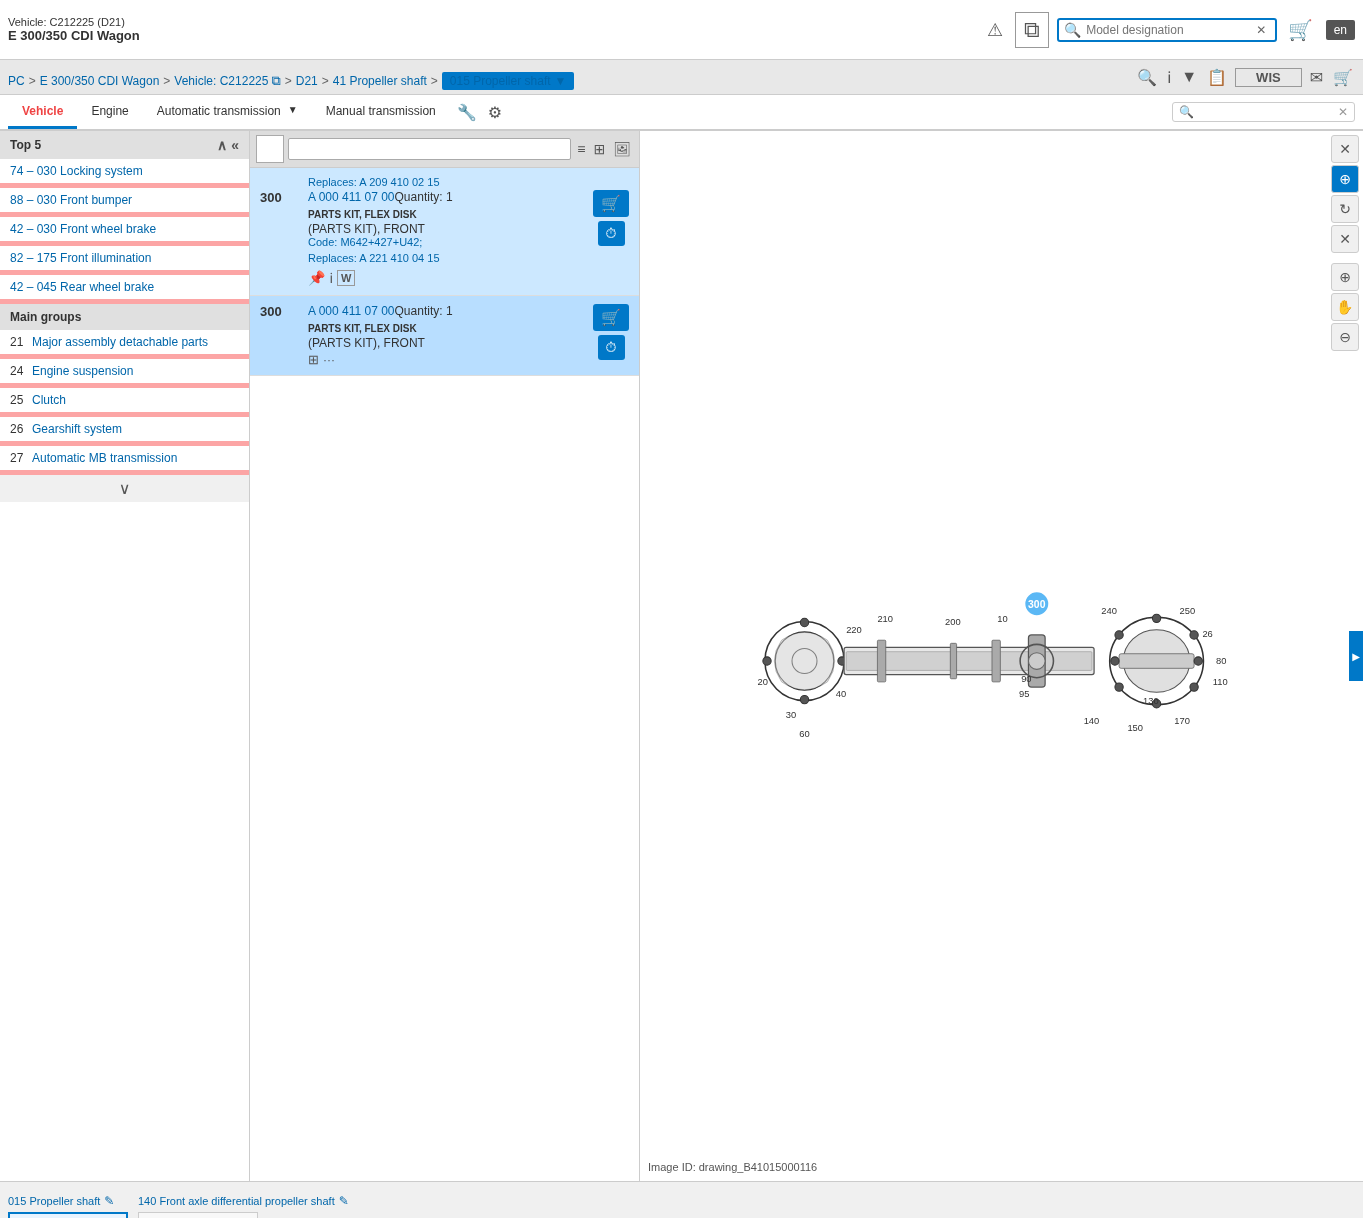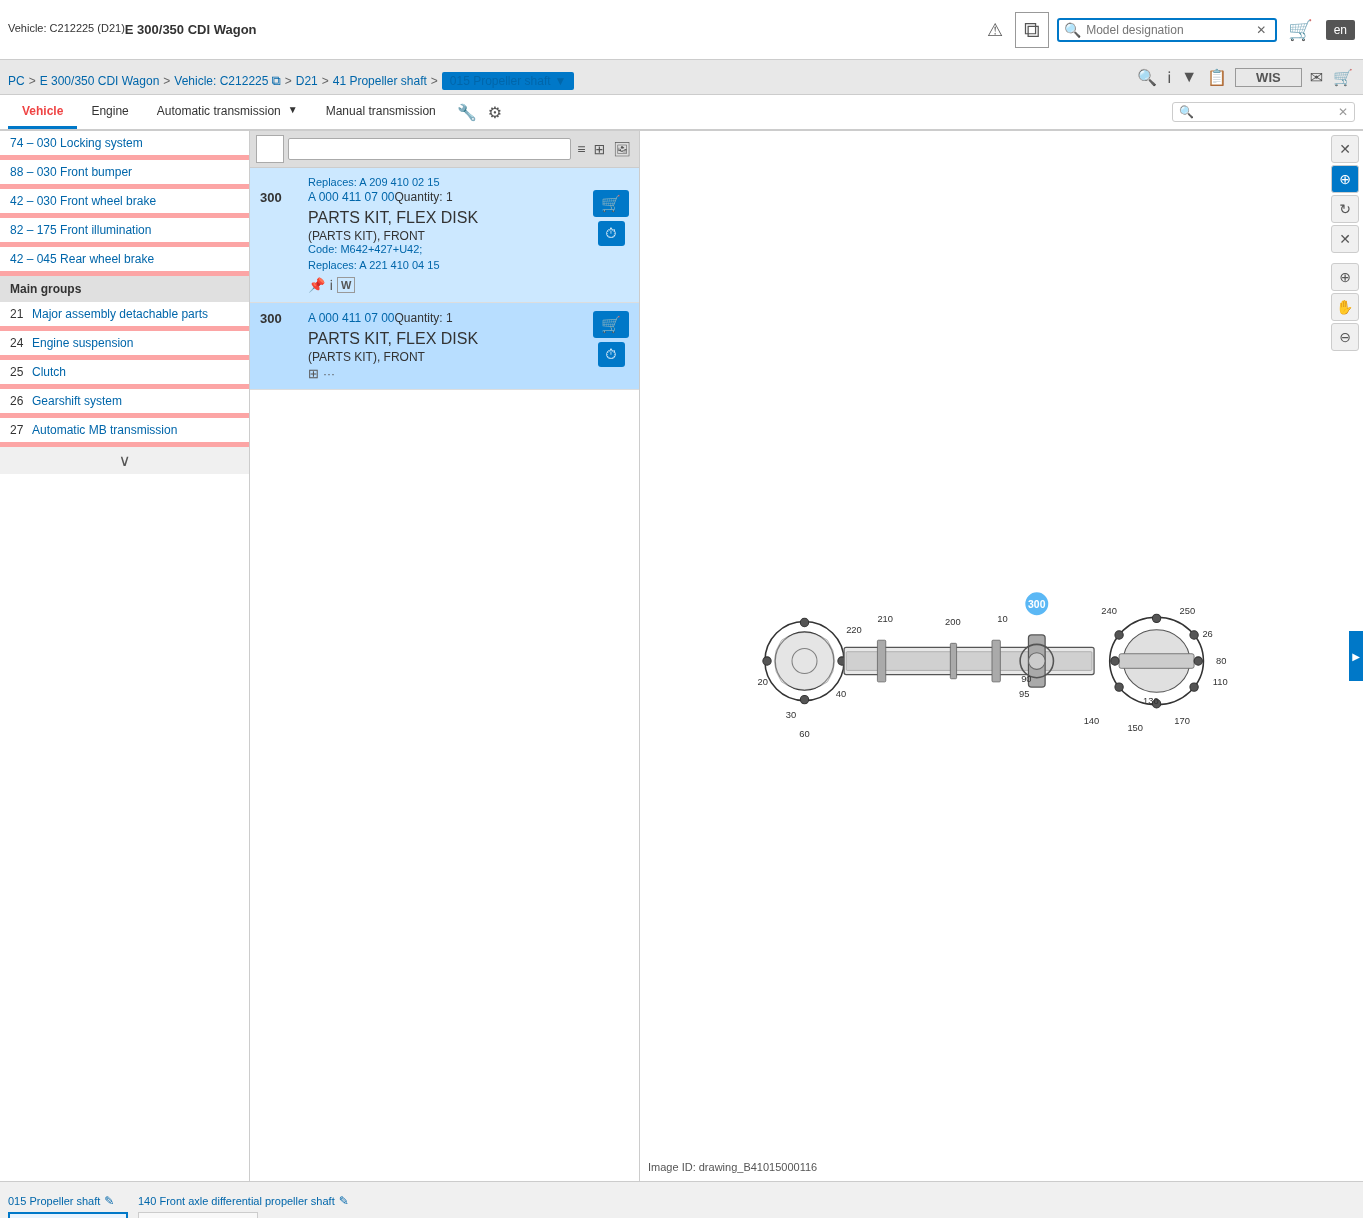--- a/index.html
+++ b/index.html
@@ -8,21 +8,21 @@
     
     .top-bar {
       background: #fff;
       border-bottom: 1px solid #ccc;
       padding: 4px 8px;
       display: flex;
       align-items: center;
       justify-content: space-between;
       height: 60px;
     }
-    .top-bar-left { display: flex; }
+    .top-bar-left { display: flex; flex-direction: column; }
     .vehicle-id { font-size: 11px; color: #333; }
     .vehicle-name { font-size: 13px; color: #333; font-weight: bold; }
     .top-bar-right { display: flex; align-items: center; gap: 8px; }
 
     .icon-btn {
       background: none;
       border: none;
       cursor: pointer;
       display: flex;
       align-items: center;
@@ -209,21 +209,21 @@
     .part-header {
       display: flex;
       align-items: flex-start;
       justify-content: space-between;
       margin-bottom: 4px;
     }
     .part-num { font-size: 13px; font-weight: bold; color: #333; min-width: 40px; }
     .part-code { font-size: 12px; color: #0066aa; flex: 1; margin-left: 8px; }
     .part-qty { font-size: 12px; color: #333; }
 
-    .part-desc { font-size: 16px; font-weight: normal; color: #333; margin-left: 48px; margin-bottom: 2px; }
+    .part-desc { font-size: 10px; font-weight: bold; color: #333; margin-left: 48px; margin-bottom: 2px; }
     .part-sub { font-size: 12px; color: #333; margin-left: 48px; }
     .code-text { font-size: 11px; color: #0066aa; margin-left: 48px; margin-bottom: 2px; }
 
     .part-replaces { font-size: 11px; color: #0066aa; margin-left: 48px; margin-top: 2px; }
 
     .part-actions { display: flex; align-items: center; gap: 4px; margin-left: 48px; margin-top: 4px; }
     .action-icon { font-size: 14px; color: #555; cursor: pointer; }
 
     .add-cart-btn {
       background: #0078c8;
@@ -441,20 +441,27 @@
     <span style="color:#666;margin-right:4px;">🔍</span>
     <input type="text" placeholder="" style="border: none; outline: none; font-size: 12px; width: 140px;">
     <span style="font-size:12px;color:#999;cursor:pointer;">✕</span>
   </div>
 </div>
 
 <div class="main-layout">
 
   <div class="sidebar">
 
+    <div class="sidebar-section-title">
+      <span>Top 5</span>
+      <div class="controls">
+        <span class="ctrl-btn">∧</span>
+        <span class="ctrl-btn">«</span>
+      </div>
+    </div>
     <div class="sidebar-item">
       <span>74 – 030 Locking system</span>
     </div>
     <div class="sidebar-item">
       <span>88 – 030 Front bumper</span>
     </div>
     <div class="sidebar-item">
       <span>42 – 030 Front wheel brake</span>
     </div>
     <div class="sidebar-item">

